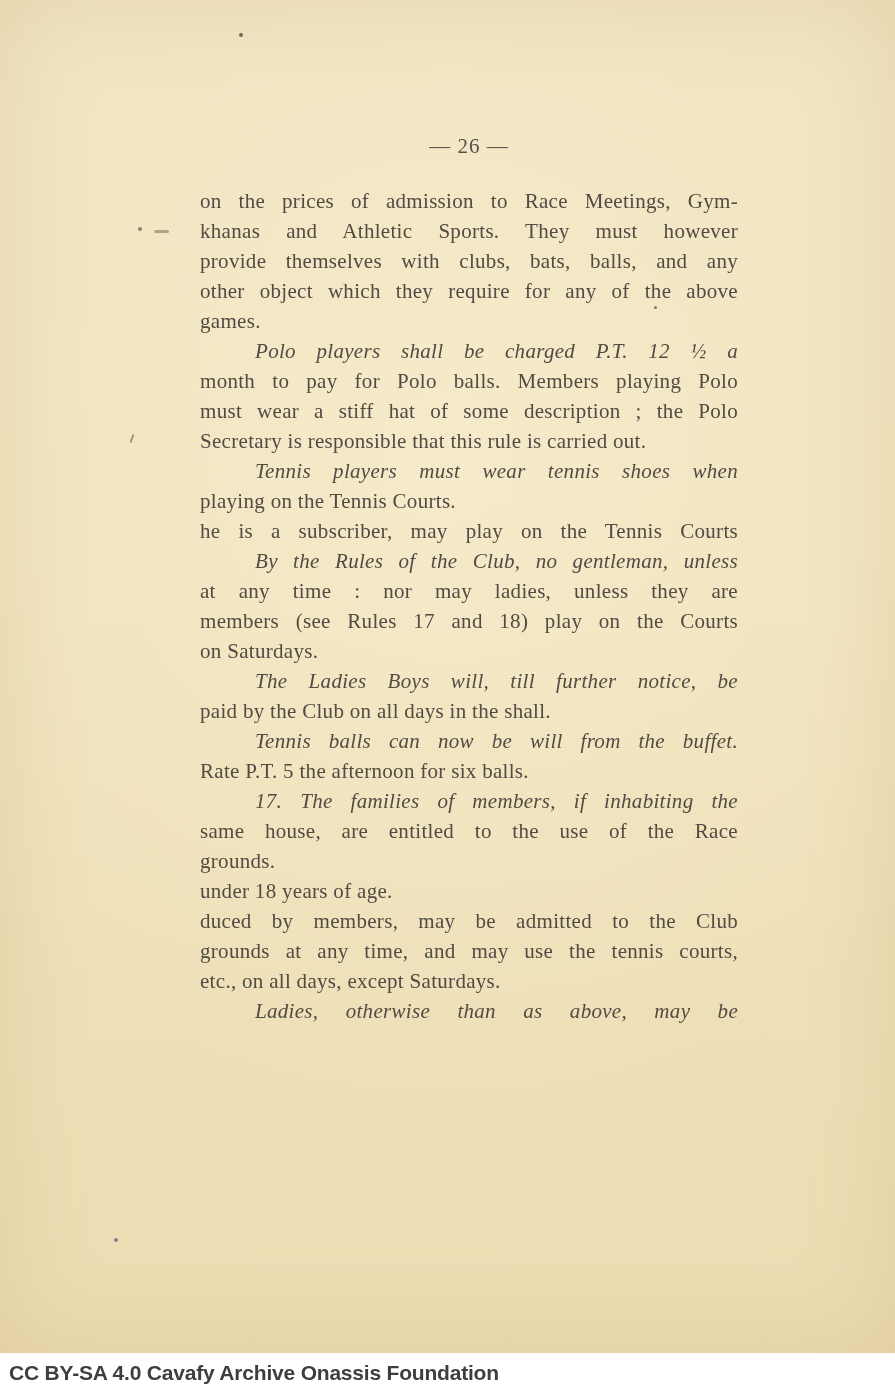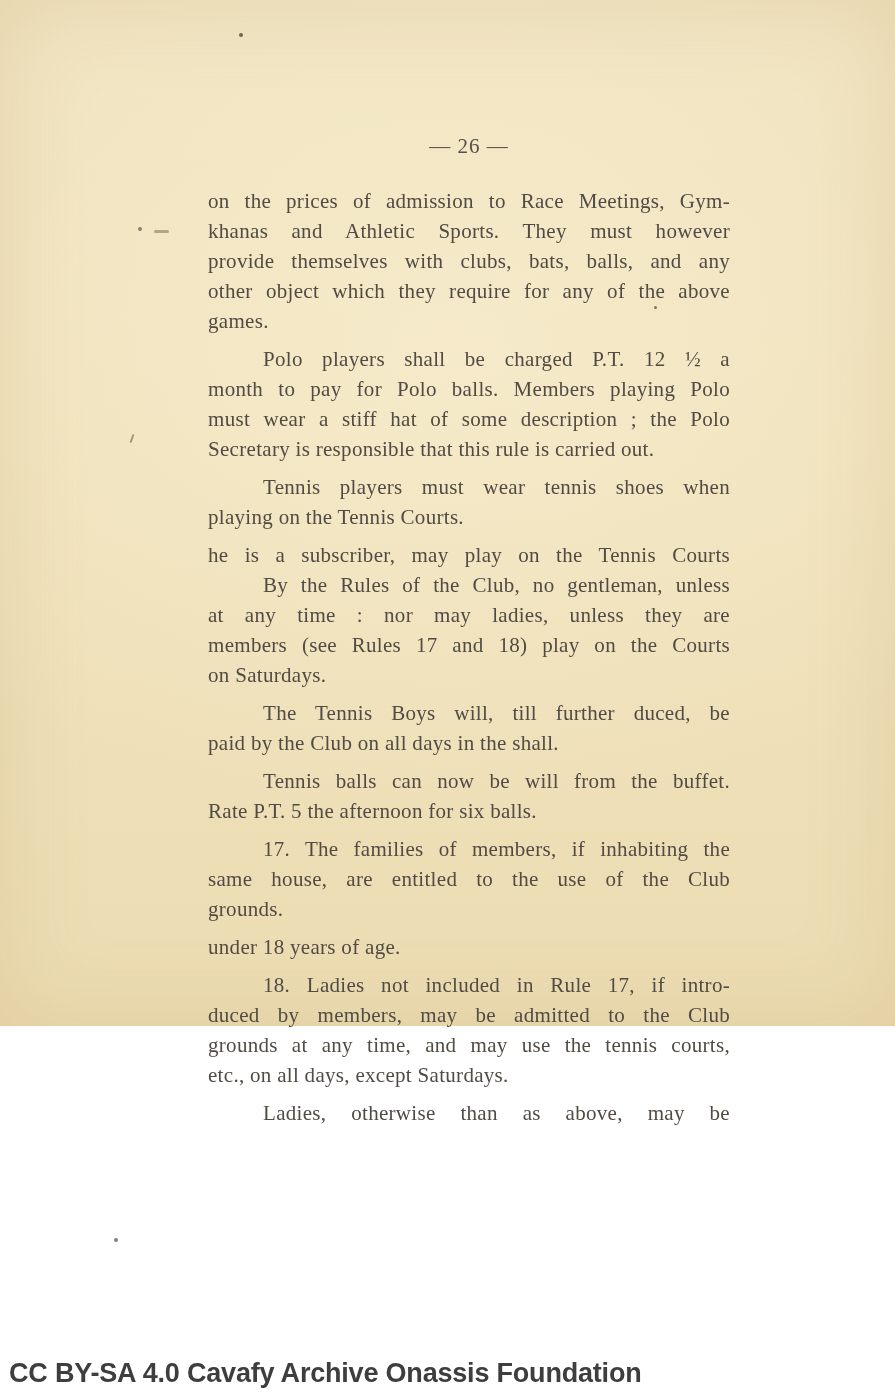--- a/index.html
+++ b/index.html
@@ -4,50 +4,50 @@
 <style>
   * { box-sizing: border-box; margin: 0; padding: 0; }
   html, body {
     width: 895px; height: 1393px;
     background: #ffffff;
     overflow: hidden;
     font-family: "Liberation Serif", "DejaVu Serif", serif;
   }
   .scan {
     position: absolute; left: 0; top: 0;
-    width: 895px; height: 1026px;
+    width: 895px; height: 1353px;
     background:
       radial-gradient(ellipse 120% 80% at 50% 35%, rgba(255,248,225,0.35) 0%, rgba(255,248,225,0) 60%),
       linear-gradient(180deg, #f1e4c1 0%, #f0e2bc 45%, #ecdcb2 100%);
     box-shadow: inset 0 0 90px rgba(170,140,80,0.18);
   }
   .text-col {
     position: absolute; left: 200px; top: 131px;
     width: 538px;
     color: #514b44;
     font-size: 21px;
     line-height: 30px;
     letter-spacing: 0.3px;
   }
   .page-number {
     text-align: center;
     margin-bottom: 25px;
     font-size: 21px;
     letter-spacing: 1px;
     color: #55504a;
   }
-  p.para { margin: 8px; }
+  p.para { margin: 0; }
   .line {
     display: block;
     text-align: justify;
     text-align-last: justify;
     white-space: nowrap;
   }
   .line.left { text-align-last: left; }
-  .line.ind  { text-indent: 55px; }
+  .line.ind  { text-indent: 55px; font-style: italic; }
   .mt5  { margin-top: 5px; }
   .mt6  { margin-top: 6px; }
   .mt9  { margin-top: 9px; }
   .mt11 { margin-top: 11px; }
   .mt12 { margin-top: 12px; }
   .speck { position: absolute; border-radius: 50%; }
   .speck-1 { left: 239px; top: 33px;  width: 4px;  height: 4px; background: #6f6757; }
   .speck-2 { left: 138px; top: 227px; width: 4px;  height: 4px; background: #8b7f69; }
   .dash-1  { left: 154px; top: 230px; width: 15px; height: 3px; background: #b2a486; border-radius: 2px; }
   .speck-3 { left: 654px; top: 306px; width: 3px;  height: 3px; background: #7d7465; }
@@ -56,21 +56,21 @@
   .license-bar {
     position: absolute; left: 0; top: 1353px;
     width: 895px; height: 40px;
     background: #ffffff;
     display: flex; align-items: center;
     padding-left: 9px;
   }
   .license-text {
     font-family: "Liberation Sans", "DejaVu Sans", sans-serif;
     font-weight: 700;
-    font-size: 27px;
+    font-size: 21px;
     letter-spacing: -0.2px;
     color: #3e3e3e;
   }
 </style>
 </head>
 <body>
 
 <div class="scan">
 
   <div class="text-col">
@@ -99,41 +99,40 @@
 
     <p class="para mt9">
       <span class="line">he is a subscriber, may play on the Tennis Courts</span>
       <span class="line ind">By the Rules of the Club, no gentleman, unless</span>
       <span class="line">at any time : nor may ladies, unless they are</span>
       <span class="line">members (see Rules 17 and 18) play on the Courts</span>
       <span class="line left">on Saturdays.</span>
     </p>
 
     <p class="para mt6">
-      <span class="line ind">The Tennis Boys will, till further duced, be</span>
+      <span class="line ind">The Ladies Boys will, till further notice, be</span>
       <span class="line left">paid by the Club on all days in the shall.</span>
     </p>
 
     <p class="para">
       <span class="line ind">Tennis balls can now be will from the buffet.</span>
       <span class="line left">Rate P.T. 5 the afternoon for six balls.</span>
     </p>
 
     <p class="para mt12">
       <span class="line ind">17. The families of members, if inhabiting the</span>
-      <span class="line">same house, are entitled to the use of the Club</span>
+      <span class="line">same house, are entitled to the use of the Race</span>
       <span class="line left">grounds.</span>
     </p>
 
     <p class="para mt6">
       <span class="line left">under 18 years of age.</span>
     </p>
 
     <p class="para mt9">
-      <span class="line ind">18. Ladies not included in Rule 17, if intro-</span>
       <span class="line">duced by members, may be admitted to the Club</span>
       <span class="line">grounds at any time, and may use the tennis courts,</span>
       <span class="line left">etc., on all days, except Saturdays.</span>
     </p>
 
     <p class="para mt11">
       <span class="line ind">Ladies, otherwise than as above, may be</span>
     </p>
 
   </div>

